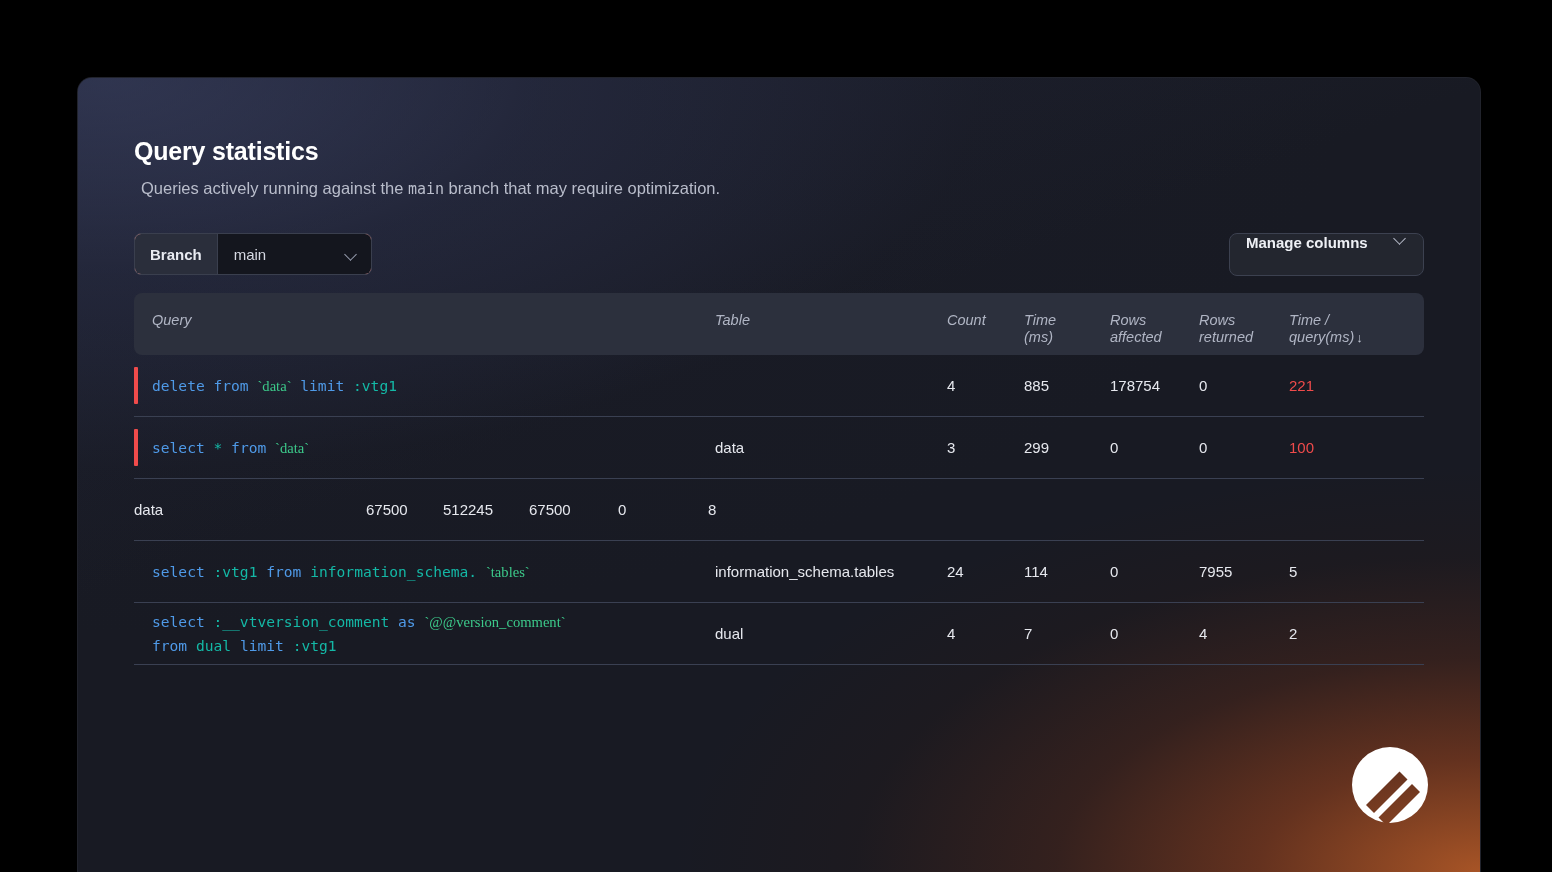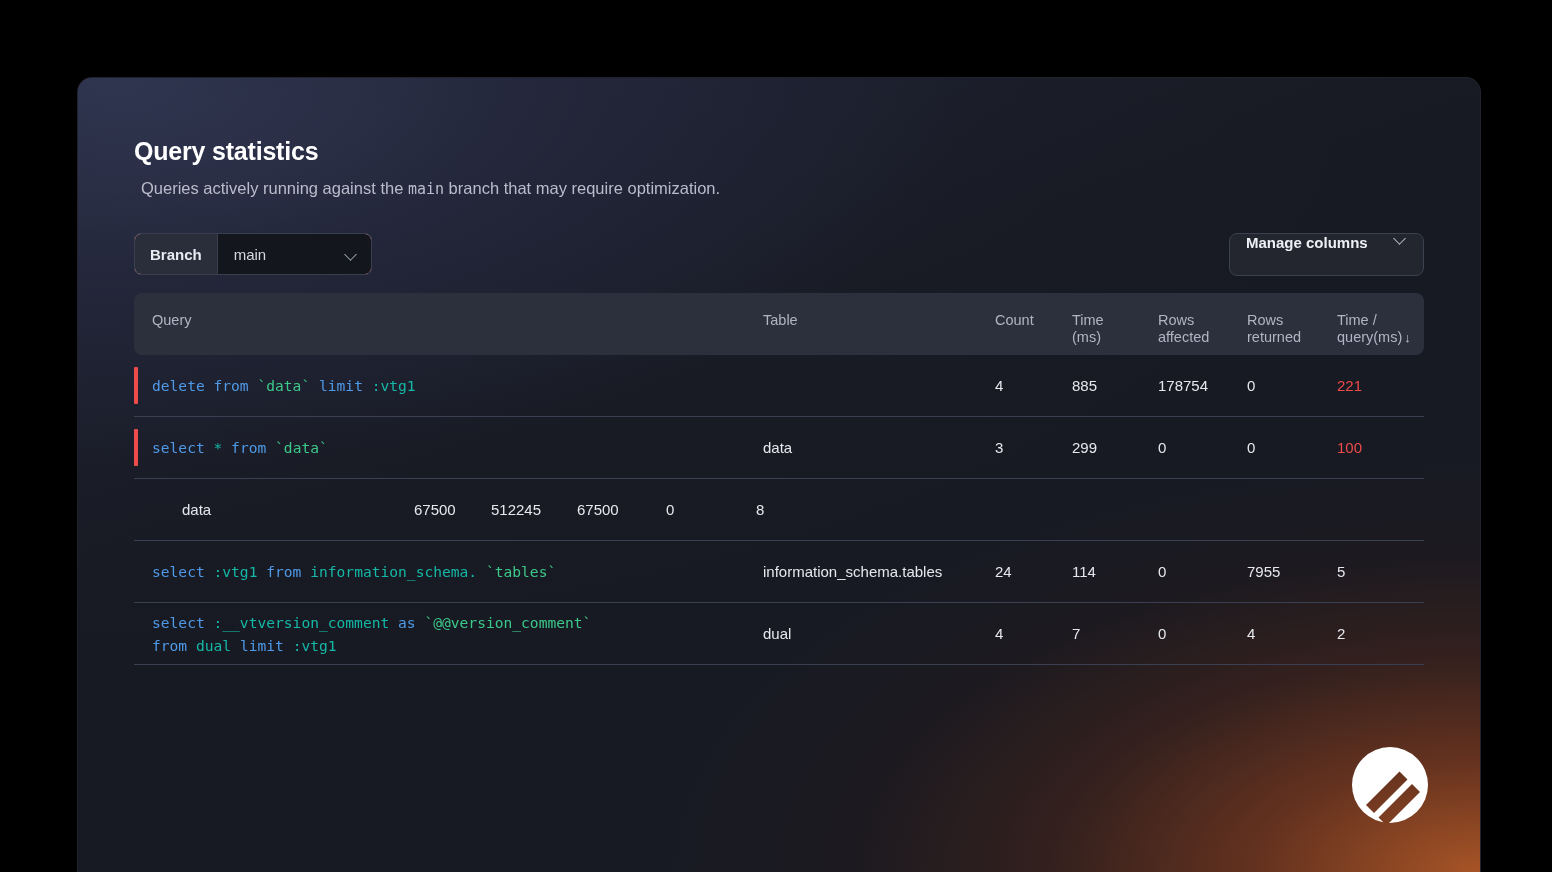--- a/index.html
+++ b/index.html
@@ -175,38 +175,39 @@
     width: 1290px;
   }
 
   .thead {
     display: flex;
     align-items: flex-start;
     height: 62px;
     background: #2c303d;
     border-radius: 8px;
     padding-top: 19px;
+    font-style: italic;
   }
   .th {
     font-size: 14.5px;
     line-height: 17px;
     color: #b0b5c4;
     font-weight: normal;
   }
   .th-sorted { position: relative; white-space: nowrap; }
   .sort-arrow {
     display: inline-block;
     margin-left: 2px;
     font-size: 13px;
     color: #c5c9d6;
   }
 
   
   .c-query  { width: 581px; padding-left: 18px; flex: none; }
-  .c-table  { width: 232px; flex: none; margin-left: 48px; }
+  .c-table  { width: 232px; flex: none; }
   .c-count  { width: 77px;  flex: none; }
   .c-time   { width: 86px;  flex: none; }
   .c-rowsa  { width: 89px;  flex: none; }
   .c-rowsr  { width: 90px;  flex: none; }
   .c-tpq    { width: 115px; flex: none; }
 
   .tbody { position: relative; }
 
   .row {
     position: relative;
@@ -226,21 +227,21 @@
   }
 
   .sql {
     font-family: "DejaVu Sans Mono", monospace;
     font-size: 14.6px;
     line-height: 23px;
     white-space: pre-wrap;
     color: #e4e6ec;
   }
   .k  { color: #4f9ae8; }          
-  .id { color: #3cc98a; }          
+  .id { color: #3cc98a; font-family: Liberation Serif, serif; }          
   .p  { color: #14b8a6; }          
   .pn { color: #7f91a8; }          
 
   .cell {
     font-size: 15px;
     color: #e6e8ee;
   }
   .cell-warn  { color: #f04b4b; }
 
   

